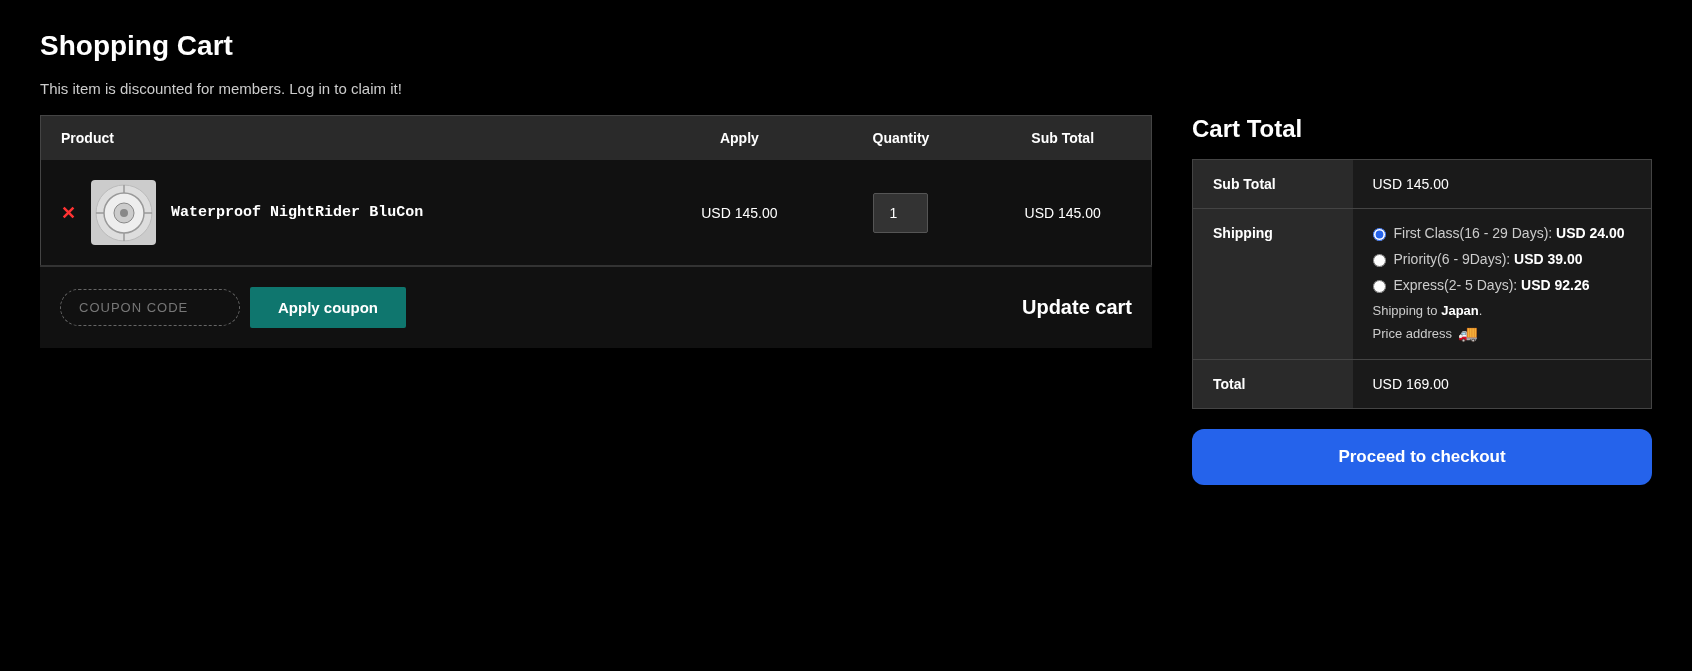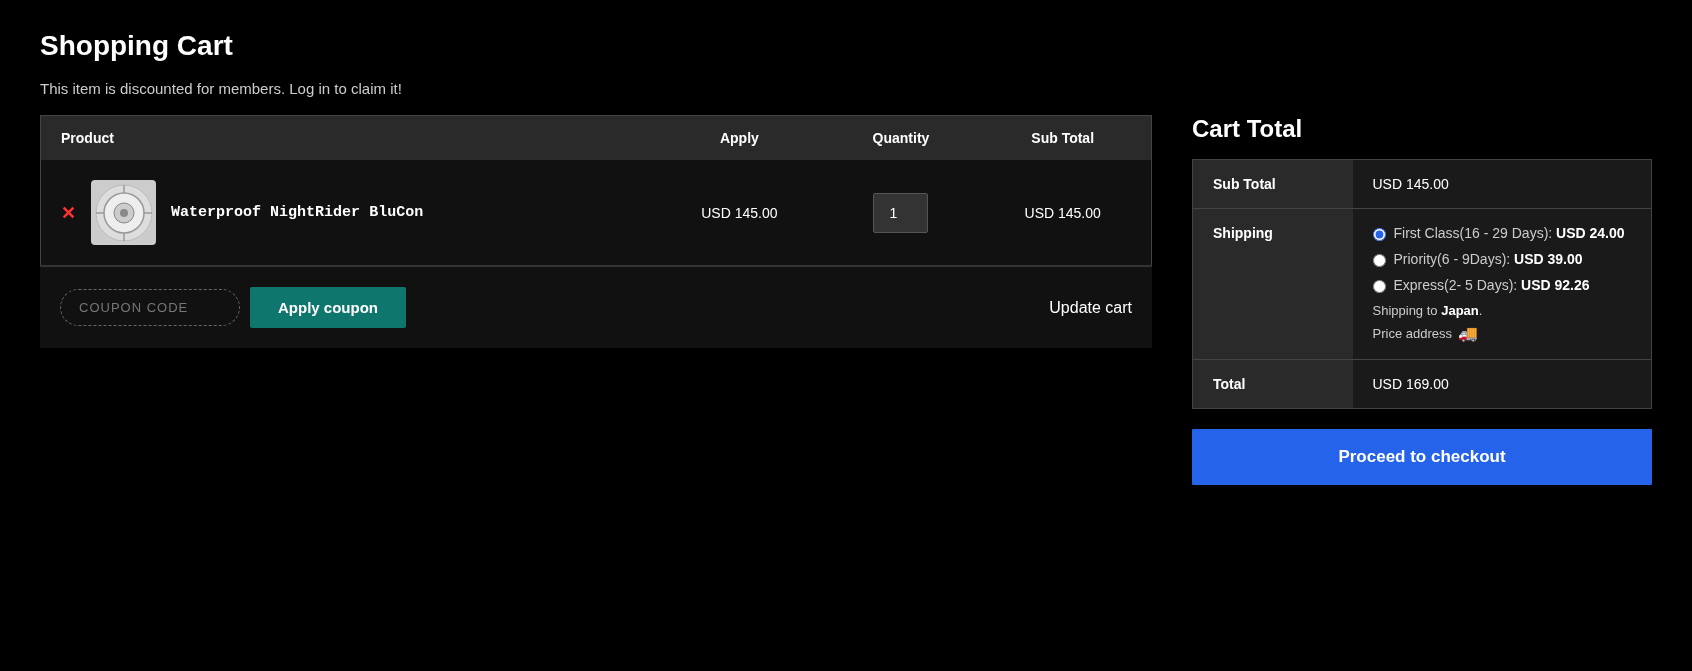--- a/index.html
+++ b/index.html
@@ -142,22 +142,22 @@
       padding: 12px 28px;
       font-size: 15px;
       font-weight: 600;
       cursor: pointer;
       border-radius: 2px;
     }
     .update-cart-btn {
       background: transparent;
       border: none;
       color: #fff;
-      font-size: 16px;
-      font-weight: normal;
+      font-size: 20px;
+      font-weight: bold;
       cursor: pointer;
     }
     
     .cart-total-section {
       width: 460px;
       min-width: 460px;
     }
     .cart-total-title {
       font-size: 24px;
       font-weight: bold;
@@ -235,21 +235,21 @@
     .checkout-btn {
       width: 100%;
       background-color: #2563eb;
       color: #fff;
       border: none;
       padding: 18px;
       font-size: 17px;
       font-weight: 600;
       cursor: pointer;
       margin-top: 20px;
-      border-radius: 1px;
+      border-radius: 12px;
     }
     .truck-icon {
       font-size: 16px;
     }
   </style>
 </head>
 <body>
 
 <div class="page-container">
   <h1 class="page-title">Shopping Cart</h1>

